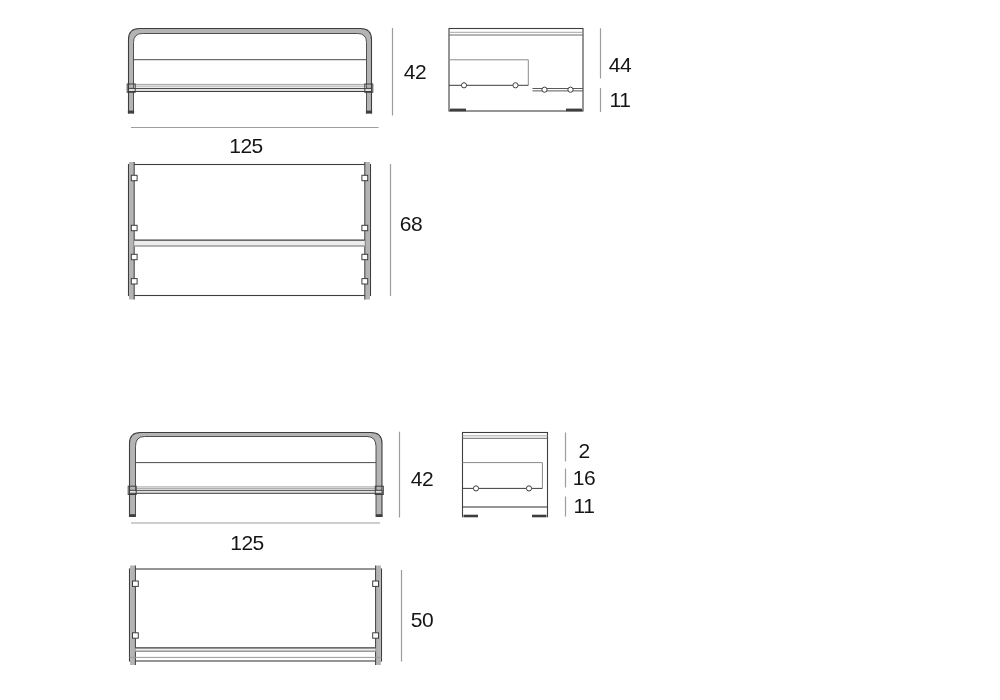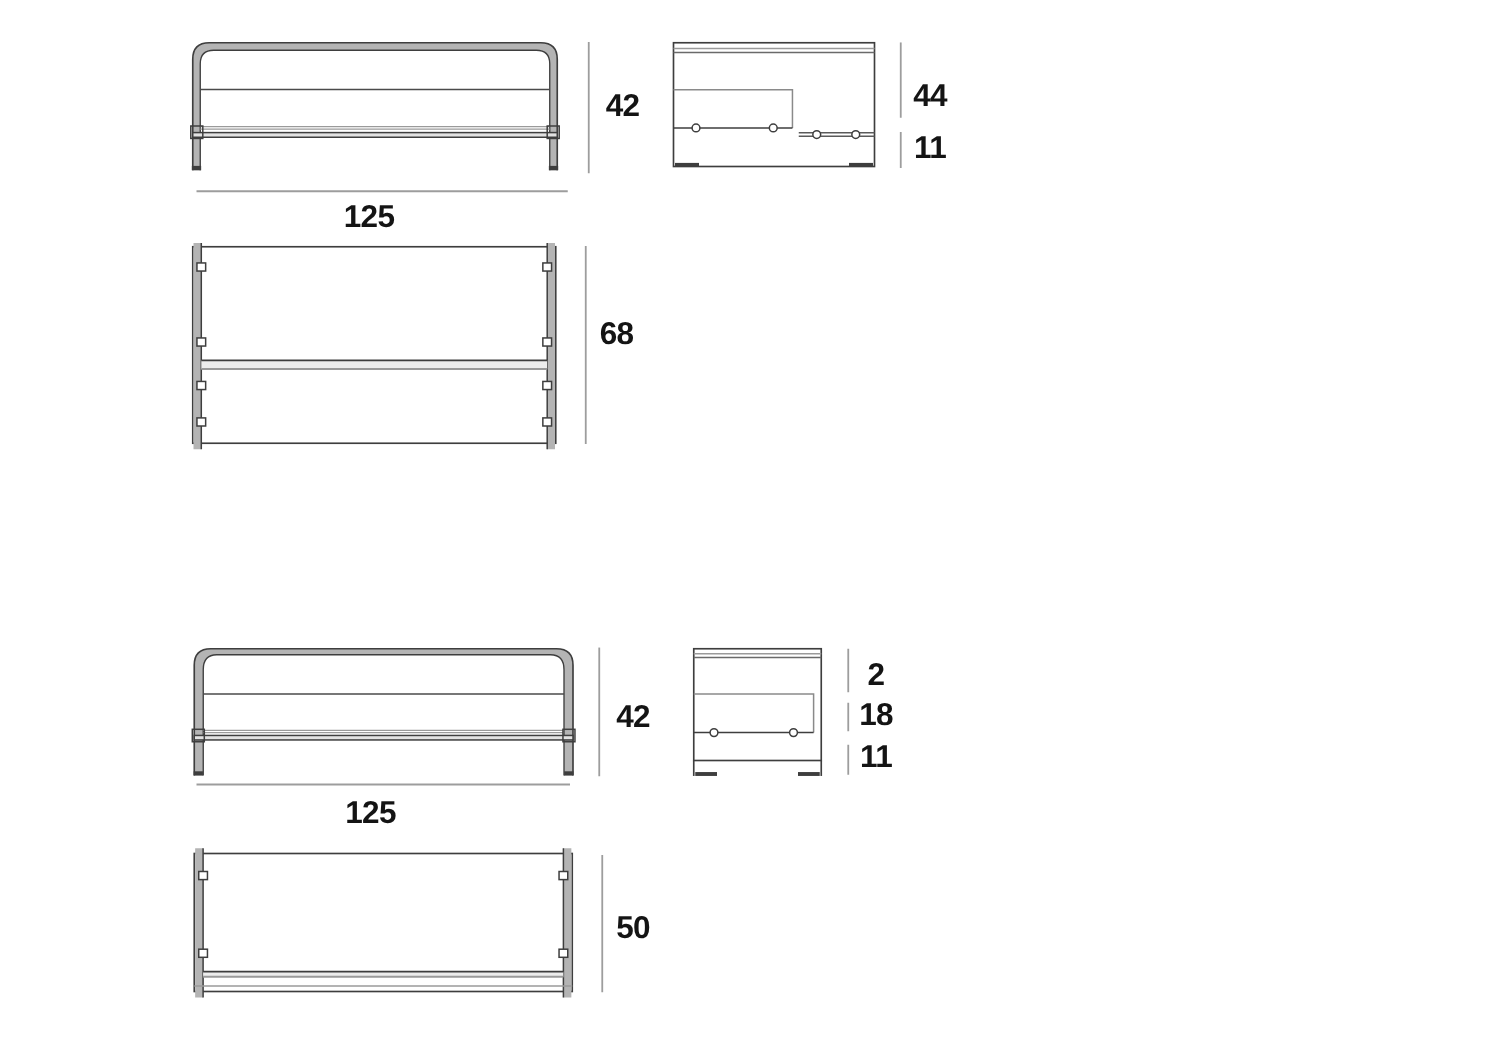--- a/index.html
+++ b/index.html
@@ -7,21 +7,21 @@
     position:relative;
     width:1000px;height:700px;
     background:#ffffff;
     font-family:"Liberation Sans", sans-serif;
     overflow:hidden;
   }
   .canvas svg{position:absolute;left:0;top:0;}
   .dim{
     position:absolute;
     transform:translate(-50%,-50%);
-    font-weight:700;
+    font-weight:400;
     font-size:21px;
     letter-spacing:-0.5px;
     color:#141414;
     white-space:nowrap;
     line-height:1;
   }
   .variant-title{
     position:absolute;
     font-size:34px;
     font-weight:400;
@@ -146,17 +146,17 @@
 
   <span class="dim" style="left:415px;top:70.5px">42</span>
   <span class="dim" style="left:246px;top:145px">125</span>
   <span class="dim" style="left:620px;top:64px">44</span>
   <span class="dim" style="left:620px;top:99px">11</span>
   <span class="dim" style="left:411px;top:223px">68</span>
 
   <span class="dim" style="left:422px;top:477.5px">42</span>
   <span class="dim" style="left:247px;top:541.5px">125</span>
   <span class="dim" style="left:584px;top:449.5px">2</span>
-  <span class="dim" style="left:584px;top:476.5px">18</span>
+  <span class="dim" style="left:584px;top:476.5px">16</span>
   <span class="dim" style="left:584px;top:505px">11</span>
   <span class="dim" style="left:422px;top:618.5px">50</span>
 
 </div>
 
 </body></html>

